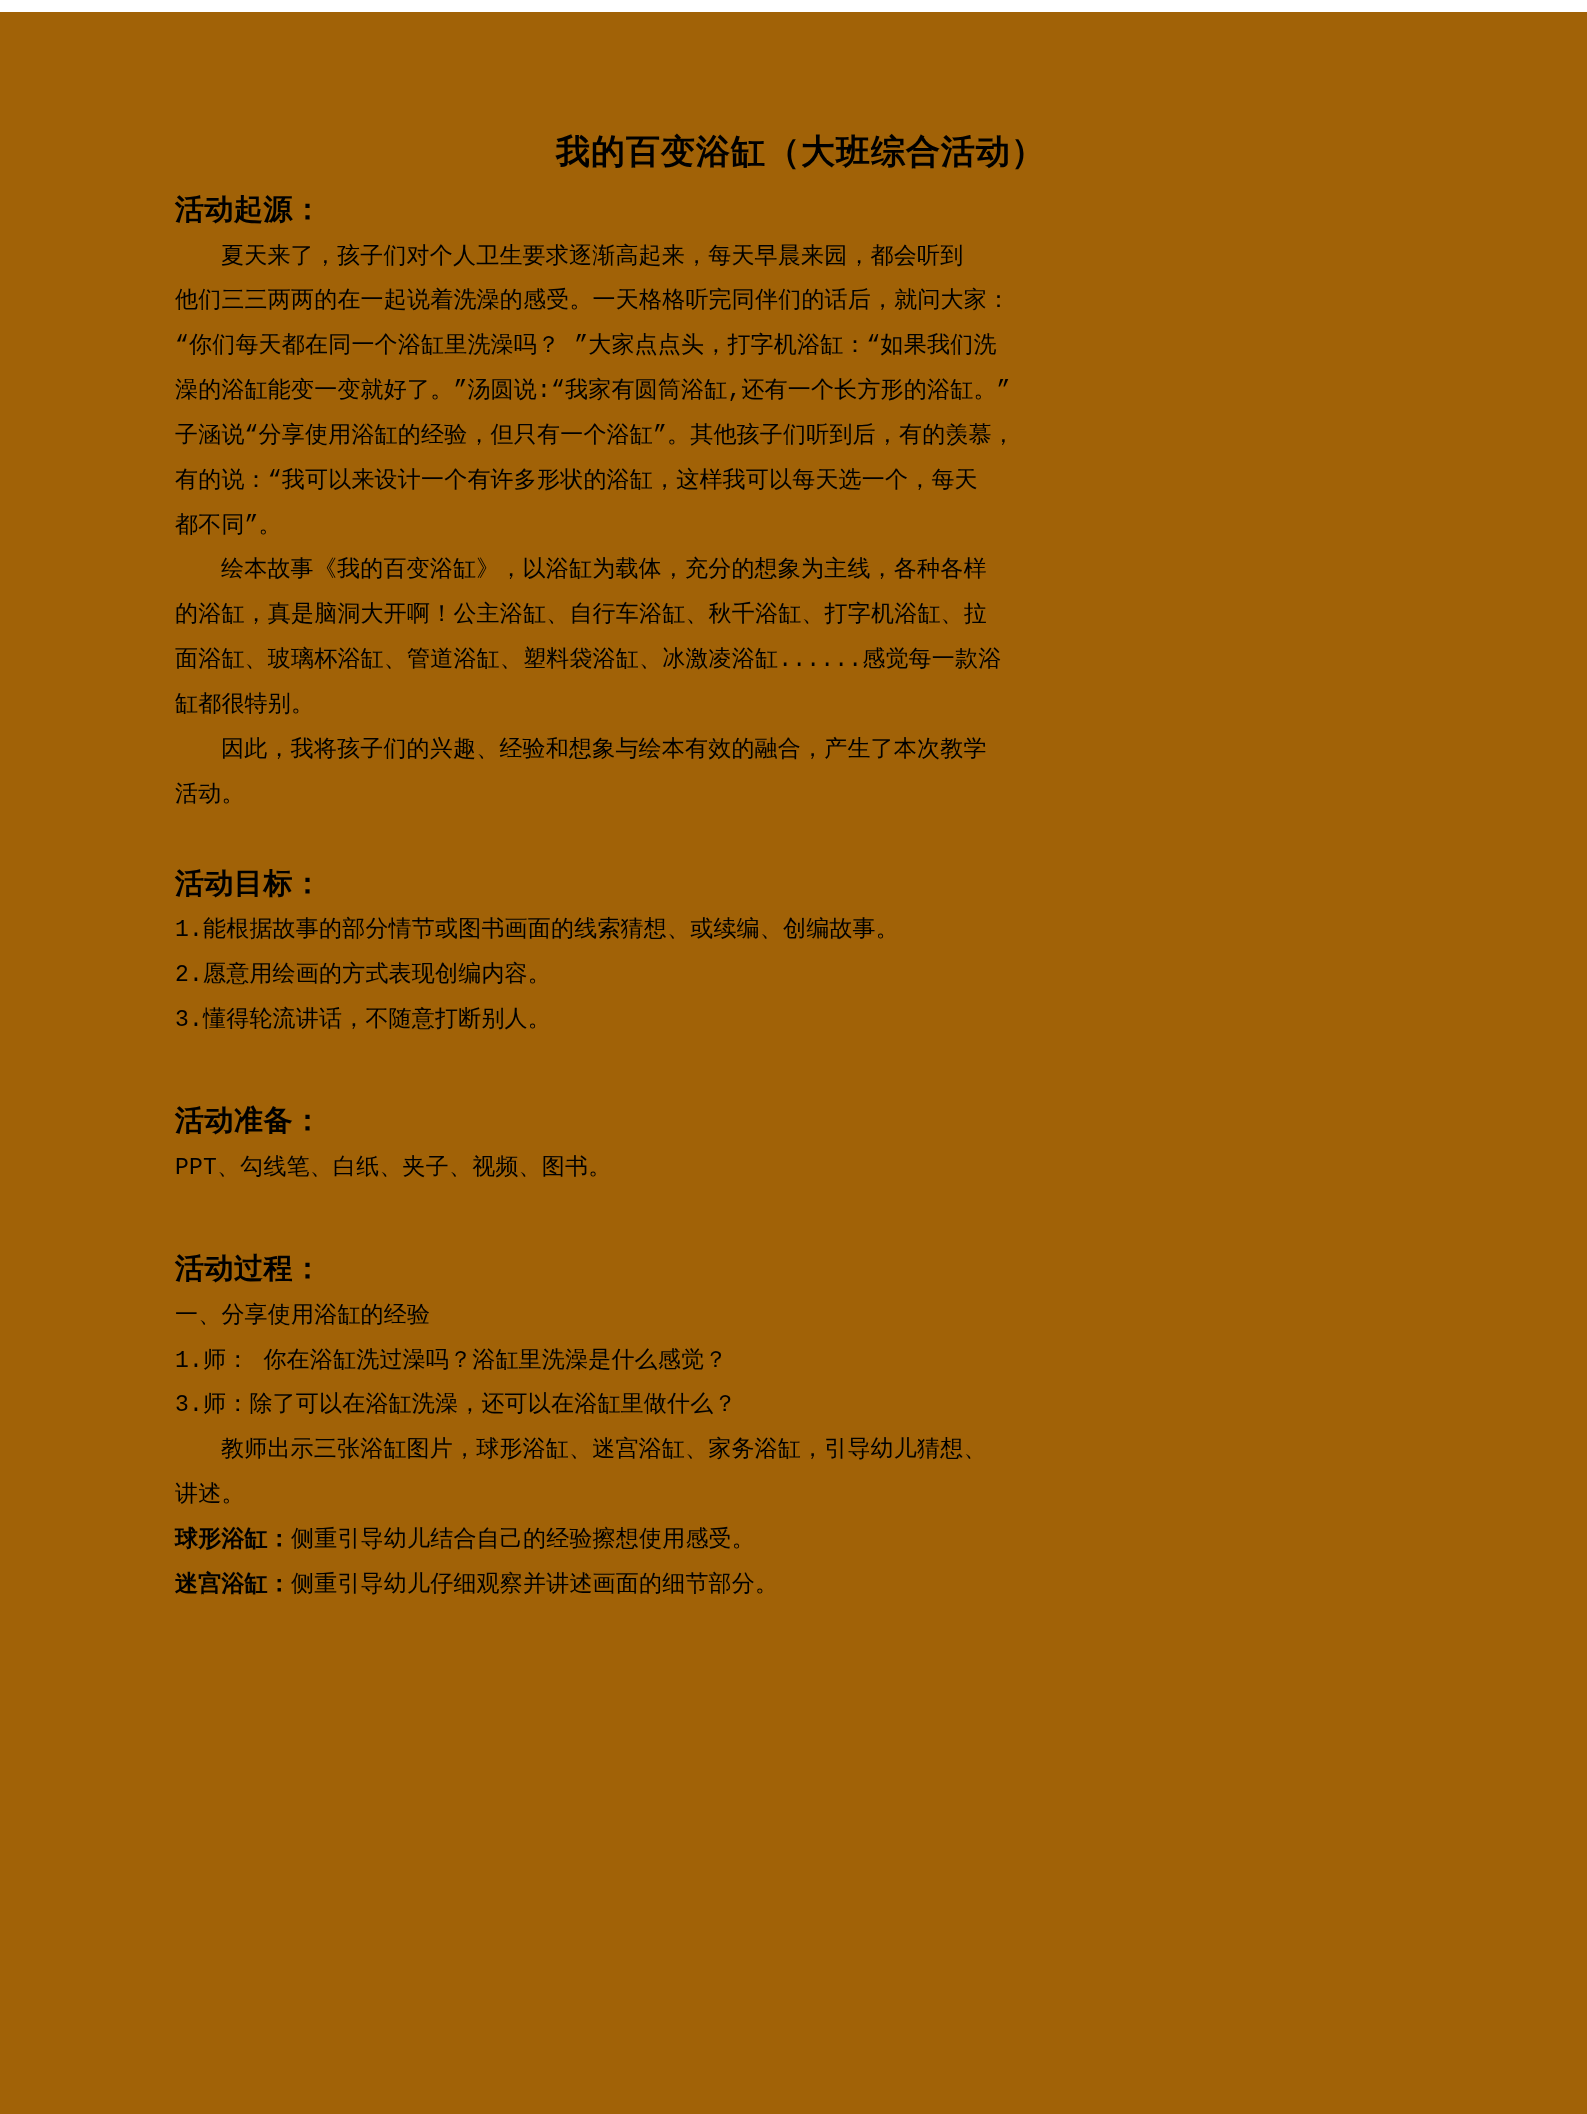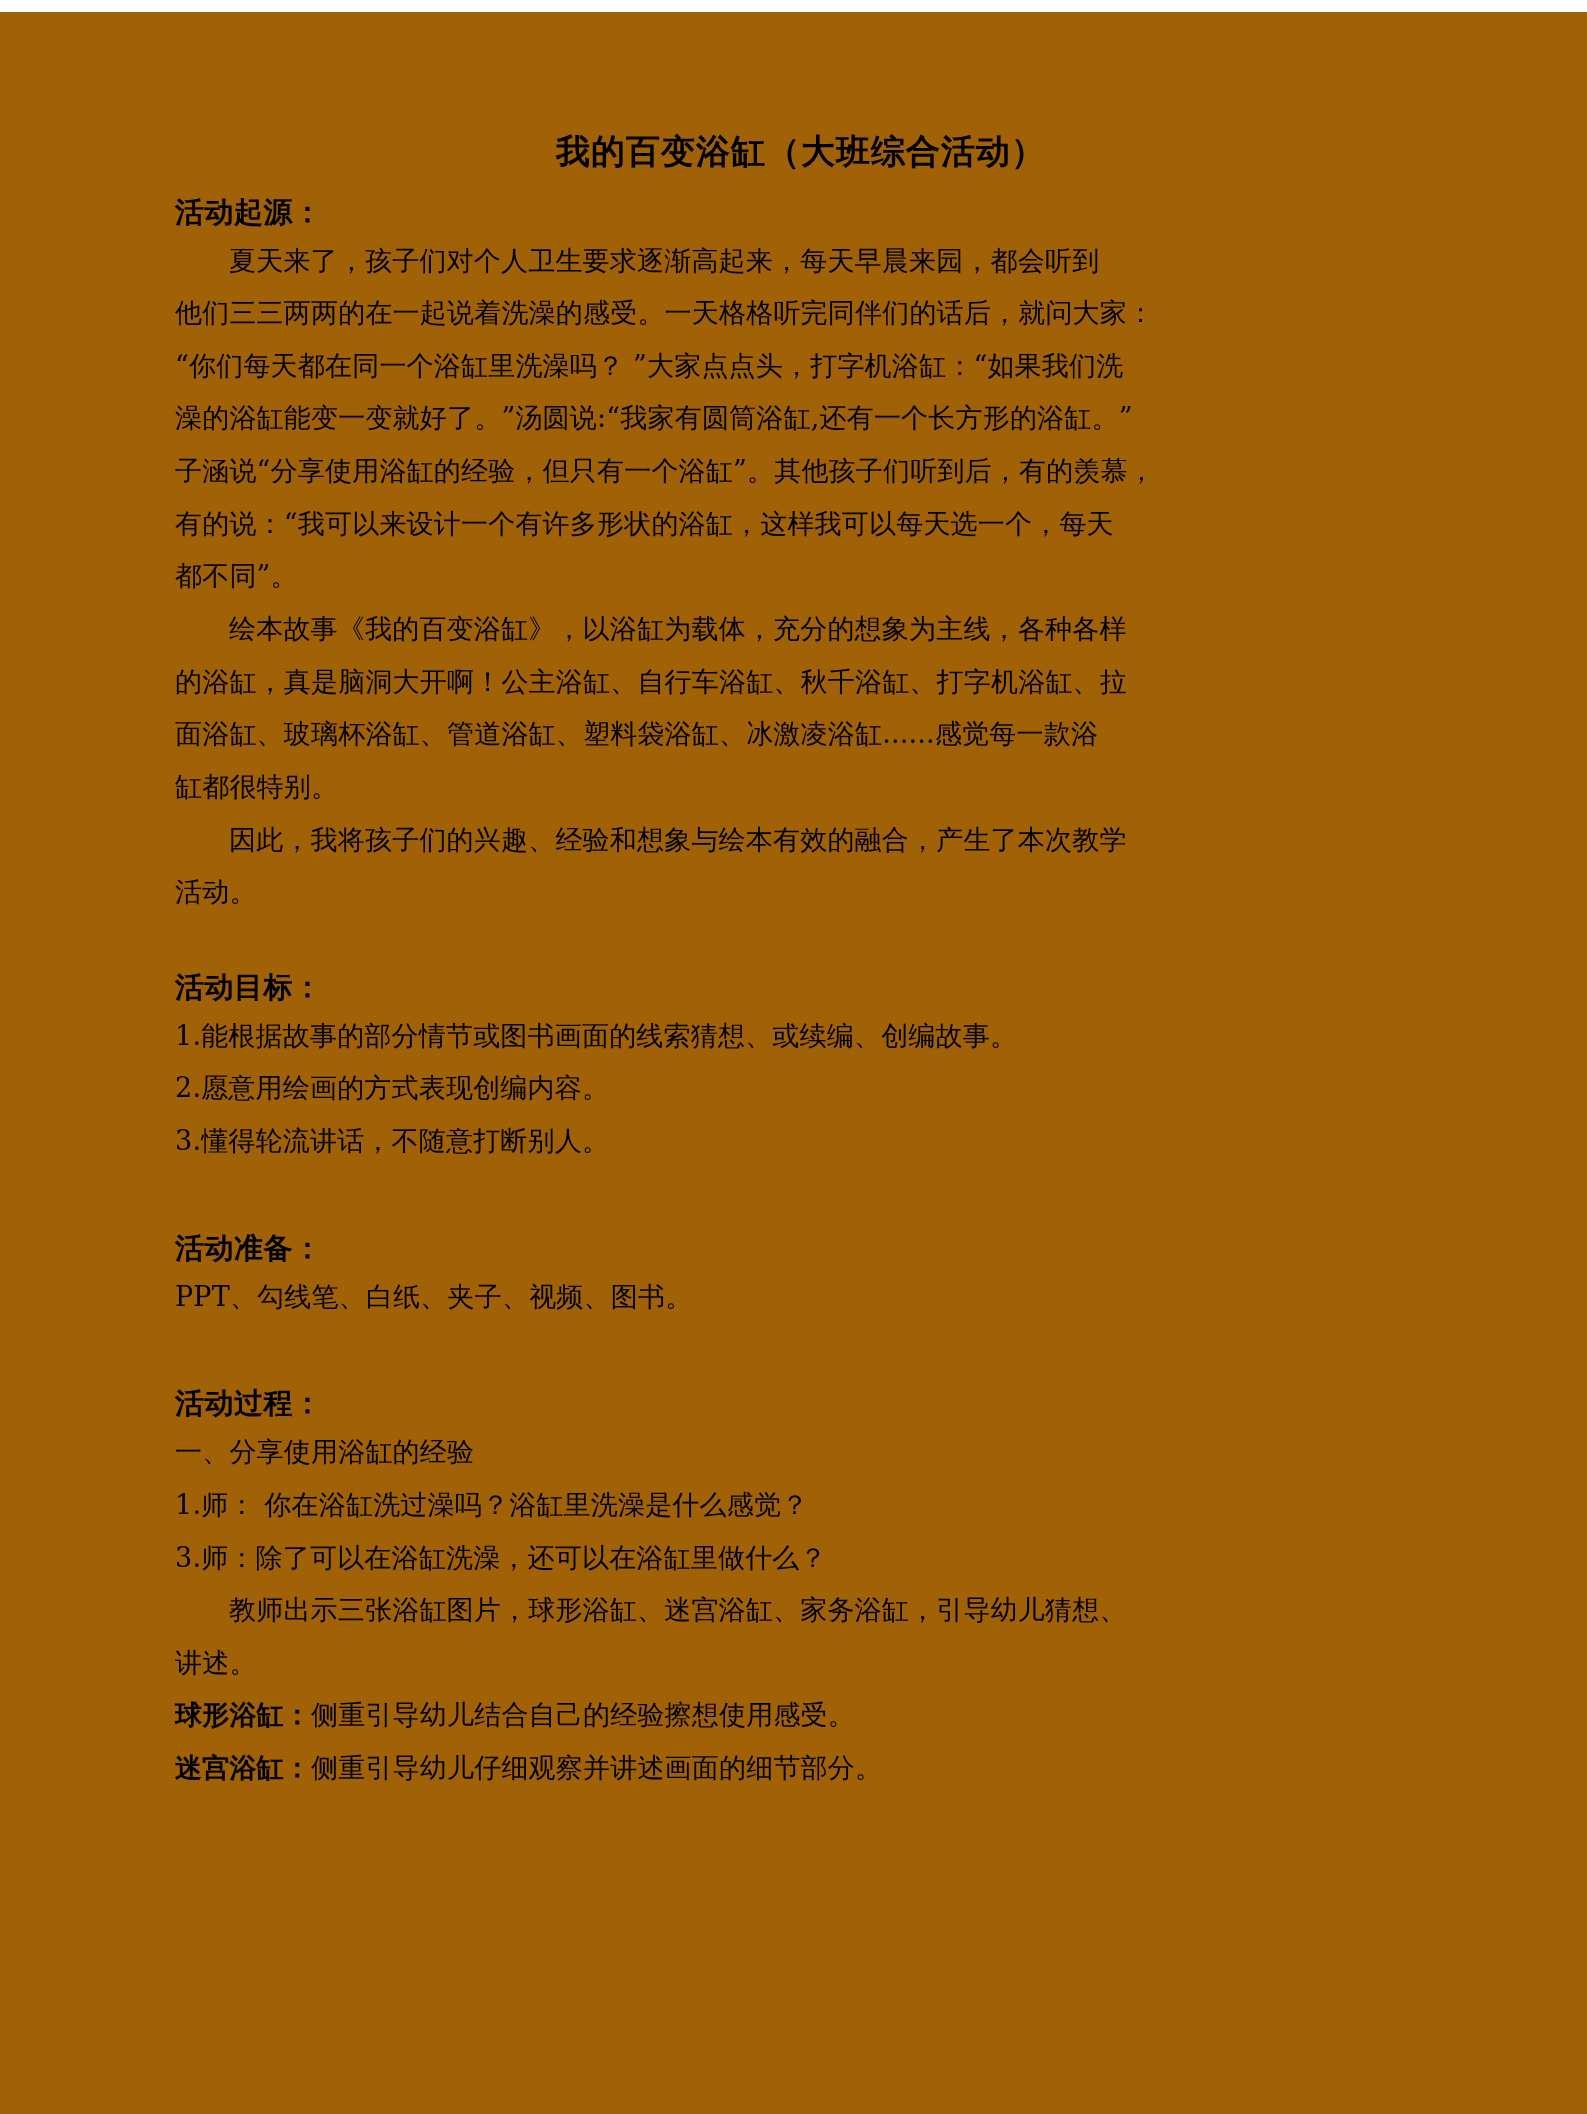--- a/index.html
+++ b/index.html
@@ -31,37 +31,38 @@
     line-height: 1.4;
   }
   .section-heading {
     font-size: 29px;
     font-weight: bold;
     line-height: 1.55;
     margin: 0;
     letter-spacing: 0.5px;
   }
   .body-line {
-    font-size: 27px;
+    font-size: 23px;
     line-height: 1.95;
     margin: 0;
     letter-spacing: 0.2px;
     white-space: pre;
   }
   .indent-2 {
     text-indent: 2em;
   }
   .spacer-md { height: 46px; }
   .spacer-lg { height: 58px; }
   .inline-bold {
     font-weight: bold;
   }
   .block {
     margin: 0;
     padding: 0;
+    font-family: Liberation Mono, monospace;
   }
 </style>
 </head>
 <body>
 
 <div class="page">
 
   <h1 class="doc-title">我的百变浴缸（大班综合活动）</h1>
 
   <div class="block">

